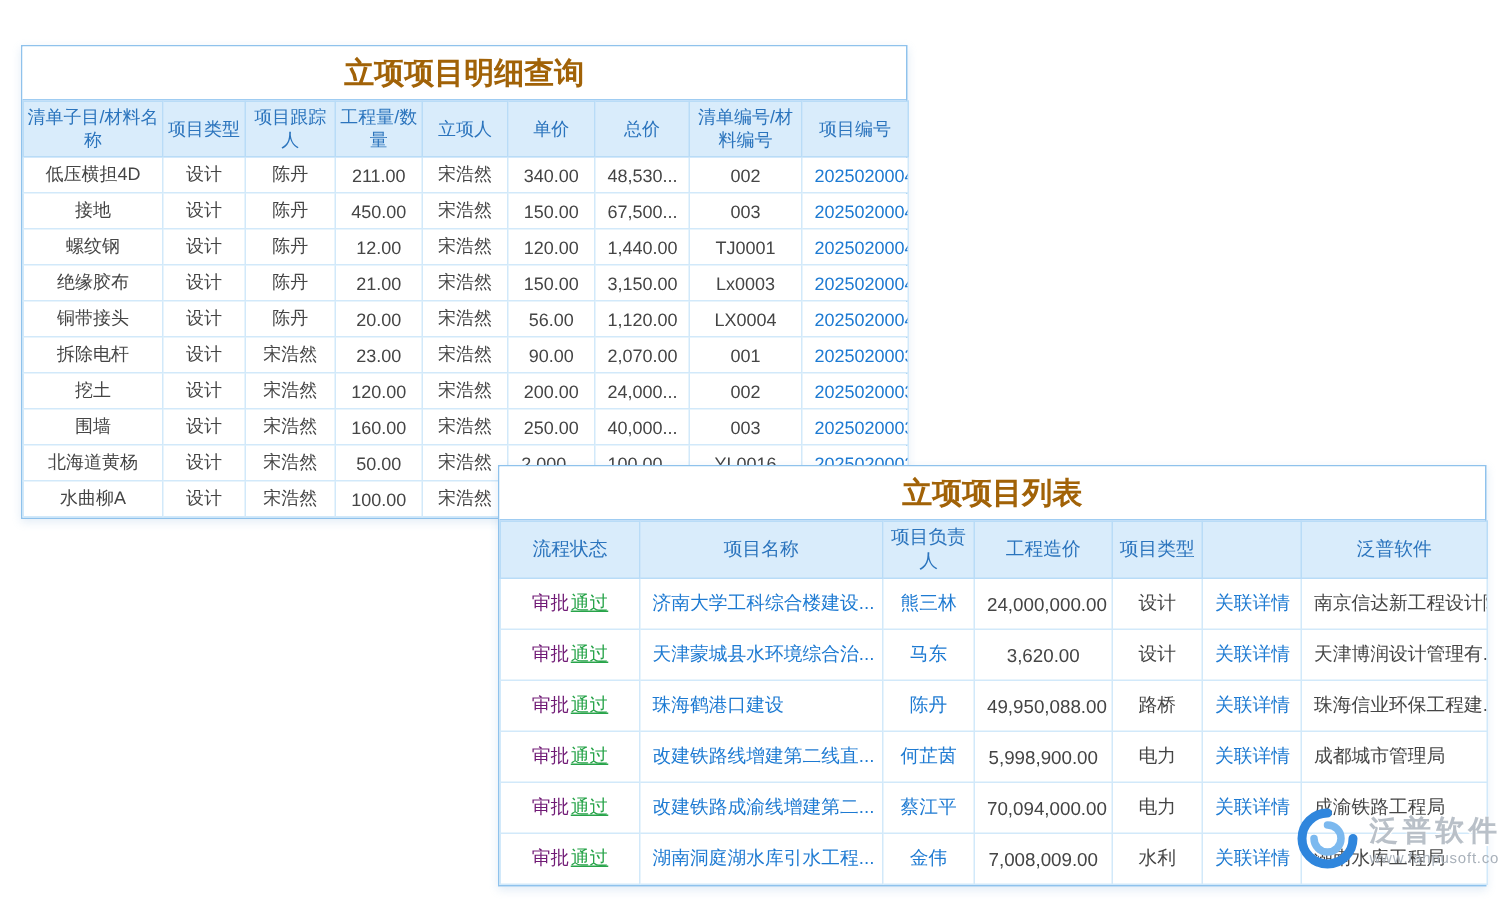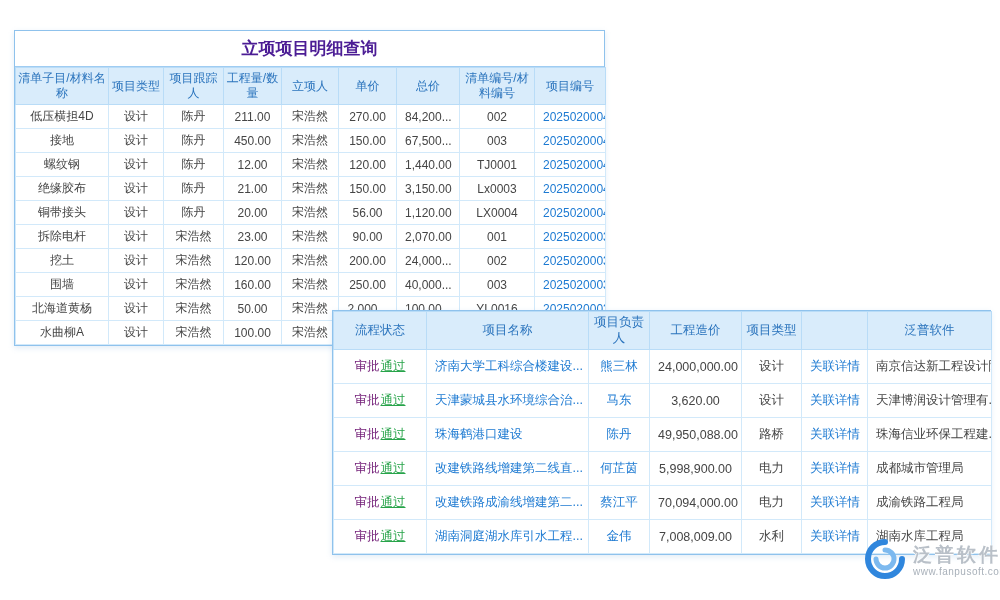--- a/index.html
+++ b/index.html
@@ -13,21 +13,21 @@
   .panel {
     position:absolute; background:#fff;
     border:1px solid #8fc2ec;
     box-shadow:0 2px 6px rgba(110,160,210,.20);
   }
   .panel-detail { left:14px; top:30px;  width:591px; }
   .panel-list   { left:332px; top:310px; width:659px; }
 
   .panel-title {
     height:36px; line-height:36px; text-align:center;
-    font-size:17px; font-weight:bold; color:#4c1d95;
+    font-size:20px; font-weight:bold; color:#a16207;
     border-bottom:1px solid #9fccf2; background:#fff;
   }
 
   table.grid { border-collapse:collapse; table-layout:fixed; width:100%; }
   .grid th {
     background:#d9ecfb; color:#2b74bd; font-weight:normal;
     font-size:12px; line-height:1.25; text-align:center;
     border:1px solid #b9dcf7; padding:3px 2px; vertical-align:middle;
   }
   .grid td {
@@ -90,22 +90,22 @@
             <th>项目编号</th>
           </tr>
       </thead>
       <tbody id="detail-body">
           <tr>
             <td class="al-c">低压横担4D</td>
             <td class="al-c">设计</td>
             <td class="al-c">陈丹</td>
             <td class="al-r">211.00</td>
             <td class="al-c">宋浩然</td>
-            <td class="al-r">270.00</td>
-            <td class="al-r">84,200...</td>
+            <td class="al-r">340.00</td>
+            <td class="al-r">48,530...</td>
             <td class="al-c">002</td>
             <td class="al-c"><a class="cell-link">2025020004</a></td>
           </tr>
           <tr>
             <td class="al-c">接地</td>
             <td class="al-c">设计</td>
             <td class="al-c">陈丹</td>
             <td class="al-r">450.00</td>
             <td class="al-c">宋浩然</td>
             <td class="al-r">150.00</td>
@@ -199,20 +199,21 @@
             <td class="al-r"></td>
             <td class="al-r"></td>
             <td class="al-c"></td>
             <td class="al-c"><a class="cell-link"></a></td>
           </tr>
         </tbody>
     </table>
   </section>
 
   <section class="panel panel-list">
+    <header class="panel-title">立项项目列表</header>
     <table class="grid grid-list">
       <colgroup>
         <col style="width:93px">
           <col style="width:162px">
           <col style="width:61px">
         <col style="width:92px">
           <col style="width:60px">
           <col style="width:66px">
         <col style="width:124px">
       </colgroup>

